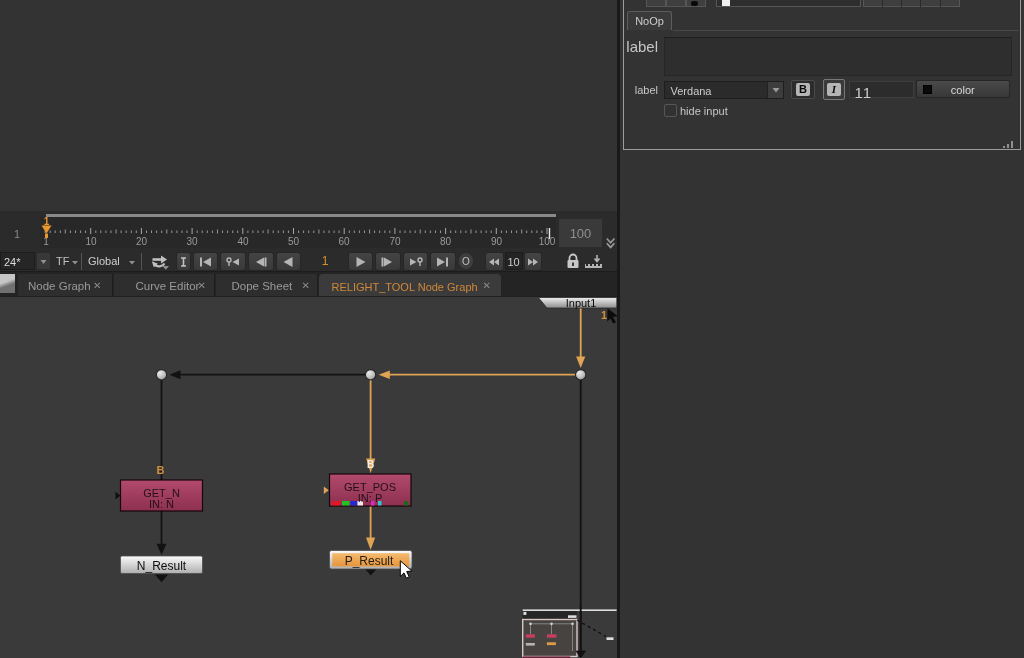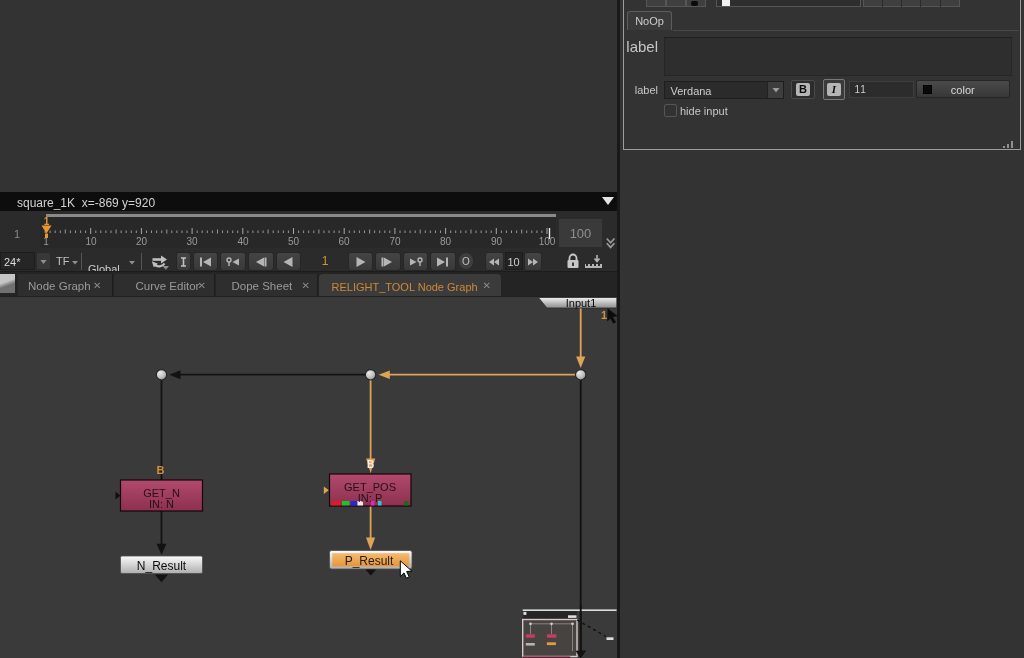--- a/index.html
+++ b/index.html
@@ -5,26 +5,20 @@
 #app{position:relative;width:1024px;height:658px;overflow:hidden;}
 .abs{position:absolute;}
 .btn{position:absolute;top:1px;height:19px;background:linear-gradient(#444,#393939);border:1px solid #262626;border-radius:3px;overflow:hidden;}
 .tab{position:absolute;top:2px;height:23px;font-size:11.5px;color:#9a9a9a;}
 .tabx{position:absolute;top:6px;font-size:10px;color:#8a8a8a;}
 </style></head>
 <body>
 <div id="app">
 
 
-<div class="abs" style="left:0;top:192px;width:617px;height:19px;background:#0d0d0d;">
-  <div class="abs" style="left:17px;top:4px;font-size:12px;color:#d2d2d2;">square_1K&nbsp;&nbsp;x=-869 y=920</div>
-  <svg class="abs" style="left:602px;top:5px;" width="13" height="9">
-        <path d="M0 0 H12 L6 8 Z" fill="#e4e4e4"></path>
-      </svg>
-</div>
 
 <div class="abs" style="left:0;top:211px;width:617px;height:40px;background:#2b2b2b;">
   <div class="abs" style="left:46px;top:3px;width:510px;height:4px;background:#8a8a8a;"></div>
   <div class="abs" style="left:40px;top:6px;width:516px;height:31px;background:#282828;"></div>
   <div class="abs" style="left:14px;top:17px;font-size:11px;color:#8a8a8a;">1</div>
   <div class="abs" style="left:559px;top:8px;width:43px;height:28px;background:#3a3a3a;color:#8f8f8f;font-size:13px;text-align:center;padding-top:7px;">100</div>
   <svg class="abs" style="left:0;top:-211px;pointer-events:none" width="617" height="462" viewBox="0 0 617 462">
     <g transform="translate(0,211)"></g>
   </svg>
   <svg class="abs" style="left:0;top:0;" width="617" height="40" viewBox="0 211 617 40">
@@ -55,21 +49,21 @@
 <div class="abs" id="controls" style="left:0;top:251px;width:617px;height:21px;background:#2b2b2b;">
   <div class="abs" style="left:0;top:1px;width:35px;height:18px;background:#262626;border:1px solid #1c1c1c;color:#dcdcdc;font-size:11px;padding:3px 0 0 3px;">24*</div>
   <div class="abs" style="left:36px;top:1px;width:15px;height:18px;background:#383838;border:1px solid #2a2a2a;border-radius:2px;"><svg width="13" height="16">
           <path d="M3.5 7 h6 l-3 4 z" fill="#8f8f8f"></path>
         </svg></div>
   <div class="abs" style="left:56px;top:4px;font-size:11px;color:#c0c0c0;">TF</div>
   <svg class="abs" style="left:71px;top:9px;" width="8" height="6">
         <path d="M1 1 h6 l-3 3.6 z" fill="#8f8f8f"></path>
       </svg>
   <div class="abs" style="left:81px;top:2px;width:1px;height:17px;background:#555;"></div>
-  <div class="abs" style="left:88px;top:12px;font-size:11px;color:#cecece;">Global</div>
+  <div class="abs" style="left:88px;top:4px;font-size:11px;color:#cecece;">Global</div>
   <svg class="abs" style="left:128px;top:9px;" width="8" height="6">
         <path d="M1 1 h6 l-3 3.6 z" fill="#8f8f8f"></path>
       </svg>
   <div class="abs" style="left:141px;top:2px;width:1px;height:17px;background:#555;"></div>
   <svg class="abs" style="left:149px;top:2px;" width="22" height="18">
     <path d="M3.5 6.5 H13" stroke="#c0c0c0" stroke-width="2.6" fill="none"></path>
     <path d="M12 2.5 l6 4 l-6 4 z" fill="#c0c0c0"></path>
     <path d="M15.5 10.5 A6 5.2 0 0 1 5.5 11.5" stroke="#c0c0c0" stroke-width="2.2" fill="none"></path>
     <path d="M2.8 8.2 l2 6 l4.2 -3.4 z" fill="#c0c0c0"></path>
     <path d="M13.5 13 h6.5 l-3.2 3.8 z" fill="#8f8f8f"></path>
@@ -294,21 +288,21 @@
     <span class="abs" style="right:0;top:0;width:16px;height:15.5px;background:#3d3d3d;border-left:1px solid #222;"><svg width="16" height="15">
             <path d="M4.5 6 h7 l-3.5 4.4 z" fill="#9a9a9a"></path>
           </svg></span>
   </div>
   <div class="abs" style="left:171px;top:76.5px;width:23.5px;height:19.5px;background:#2c2c2c;border:1px solid #4a4a4a;border-radius:2px;">
     <span class="abs" style="left:4px;top:2.5px;width:14px;height:13px;background:#b5b5b5;border-radius:2px;color:#0a0a0a;font-size:11px;font-weight:bold;text-align:center;">B</span>
   </div>
   <div class="abs" style="left:202.5px;top:76px;width:22.5px;height:20.5px;background:#3a3a3a;border:1px solid #787878;border-radius:2px;">
     <span class="abs" style="left:3.5px;top:3px;width:14px;height:13px;background:#b5b5b5;border-radius:2px;color:#0a0a0a;font-size:11px;font-weight:bold;font-style:italic;font-family:'Liberation Serif',serif;text-align:center;">I</span>
   </div>
-  <div class="abs" style="left:228.5px;top:77.5px;width:65px;height:17px;background:#2c2c2c;border:1px solid #3e3e3e;color:#cccccc;font-size:10px;padding:2px 0 0 5px;letter-spacing:1px;">11</div>
+  <div class="abs" style="left:228.5px;top:77.5px;width:65px;height:17px;background:#2c2c2c;border:1px solid #3e3e3e;color:#cccccc;font-size:15px;padding:2px 0 0 5px;letter-spacing:1px;">11</div>
   <div class="abs" style="left:296px;top:76.5px;width:93.5px;height:18px;background:linear-gradient(#4a4a4a,#383838);border:1px solid #262626;border-radius:2px;">
     <span class="abs" style="left:5.5px;top:4px;width:9px;height:9px;background:#0a0a0a;border:1px solid #000;"></span>
     <span class="abs" style="left:0;top:3px;width:100%;text-align:center;font-size:11px;color:#d9d9d9;">color</span>
   </div>
   <div class="abs" style="left:43.5px;top:100.5px;width:13px;height:13px;background:#323232;border:1px solid #565656;border-radius:2px;"></div>
   <div class="abs" style="left:60px;top:101.5px;font-size:11px;color:#c6c6c6;">hide input</div>
   <svg class="abs" style="left:382px;top:138px;" width="12" height="8">
         <g fill="#8f8f8f">
           <rect x="9" y="0" width="2" height="7"></rect>
           <rect x="5" y="3" width="2" height="4"></rect>

